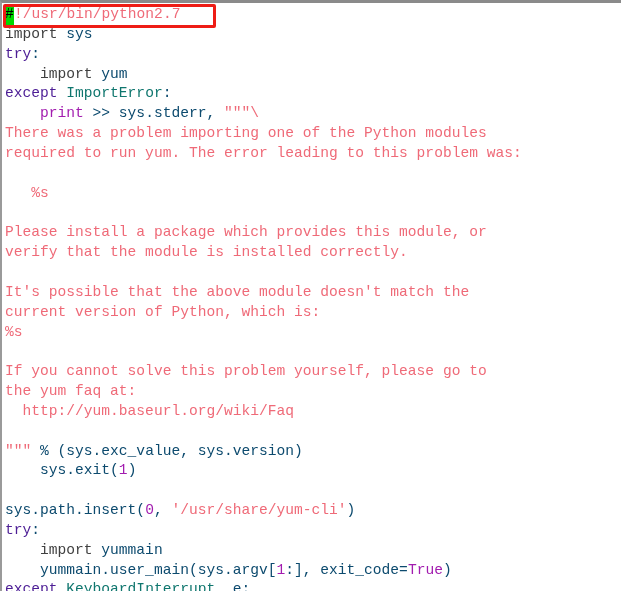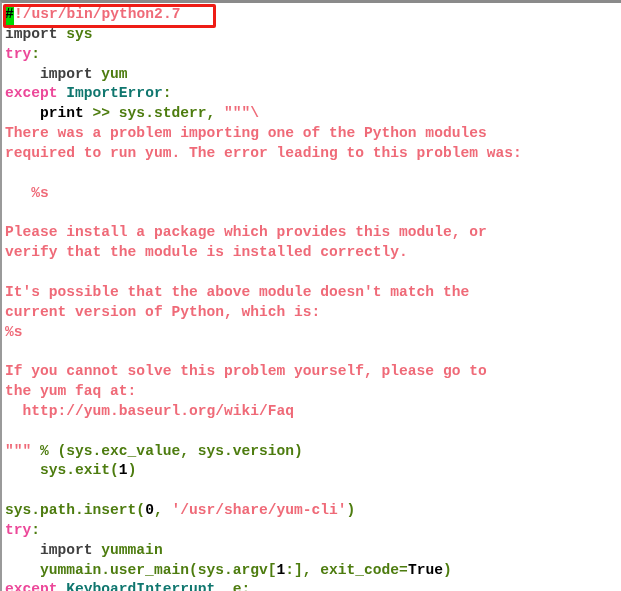--- a/index.html
+++ b/index.html
@@ -37,29 +37,28 @@
     font-size: 14.6px;
     line-height: 19.85px;
     letter-spacing: 0px;
     white-space: pre;
     color: #000000;
   }
 
   .line {
     height: 19.85px;
     white-space: pre;
-    font-weight: bold;
   }
 
   
-  .tok-plain     { color: #4d7c0f; }
-  .tok-keyword   { color: #ec4899; }            
+  .tok-plain     { color: #0c4a6e; }
+  .tok-keyword   { color: #4c1d95; }            
   .tok-import    { color: #404040; }            
   .tok-exception { color: #0f766e; }            
-  .tok-builtin   { color: #000000; margin-top: 38px; }            
+  .tok-builtin   { color: #a21caf; margin-top: 38px; }            
   .tok-string    { color: #ef6a78; }            
   .tok-special   { color: #ef6a78; }            
   .tok-comment   { color: #ef6a78; }
 
   
   .cursor {
     background: #00d900;
     color: #000000;
     display: inline-block;
     width: 9px;

